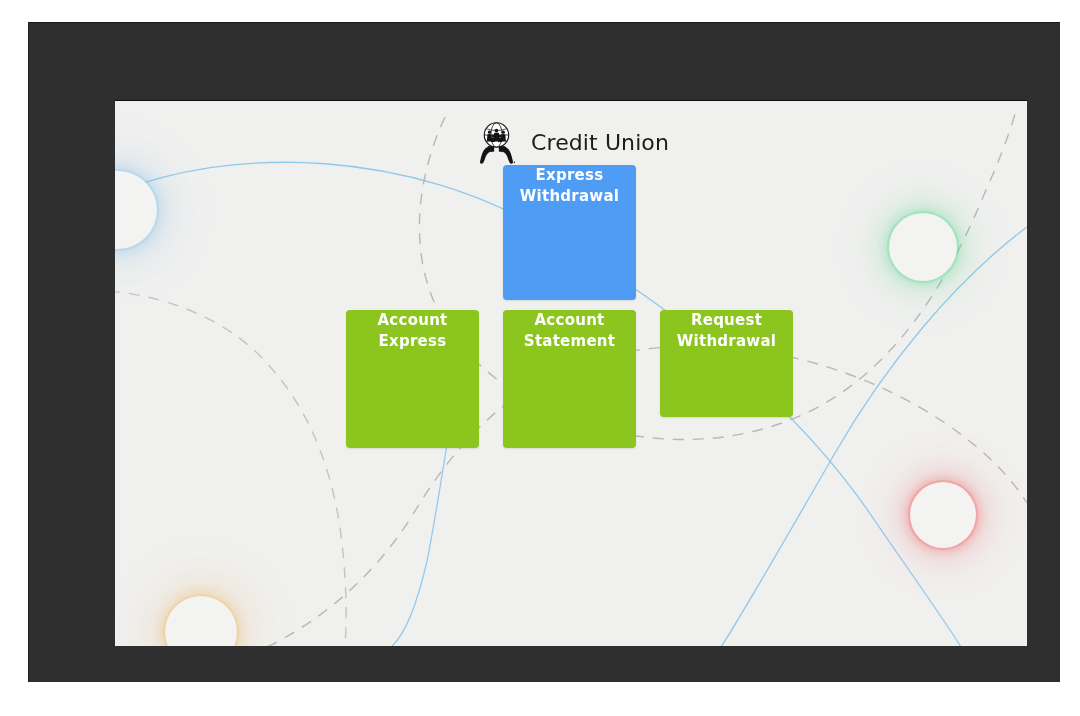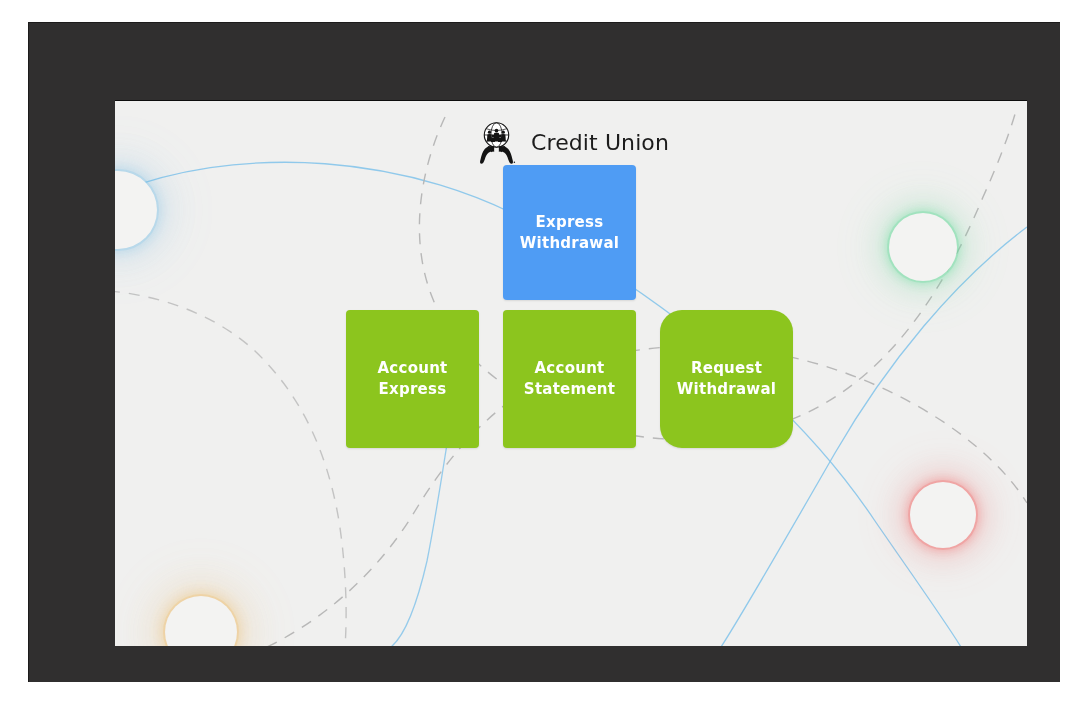--- a/index.html
+++ b/index.html
@@ -116,40 +116,40 @@
     color: #1c1c1c;
     font-weight: 400;
     letter-spacing: 0.1px;
     white-space: nowrap;
   }
 
   
   .tile {
     position: absolute;
     display: flex;
-    align-items: center;
+    align-items: flex-start;
     justify-content: center;
     text-align: center;
     border-radius: 4px;
     cursor: pointer;
     box-shadow: 0 1px 2px rgba(0,0,0,0.10);
   }
   .tile-label {
     color: #ffffff;
     font-size: 15px;
     font-weight: bold;
     line-height: 21px;
     letter-spacing: 0.25px;
     padding: 0 8px;
   }
 
   #tile-express  { left: 388px; top: 64px;  width: 133px; height: 135px; }
   #tile-deposit  { left: 231px; top: 209px; width: 133px; height: 138px; }
   #tile-withdraw { left: 388px; top: 209px; width: 133px; height: 138px; }
-  #tile-stmt     { left: 545px; top: 209px; width: 133px; height: 138px; border-radius: 22px; }
+  #tile-stmt     { left: 545px; top: 209px; width: 133px; height: 107px; }
 </style>
 </head>
 <body>
 
 <div id="screen">
 
   <div id="device-frame">
 
     <div id="app-canvas">
 

